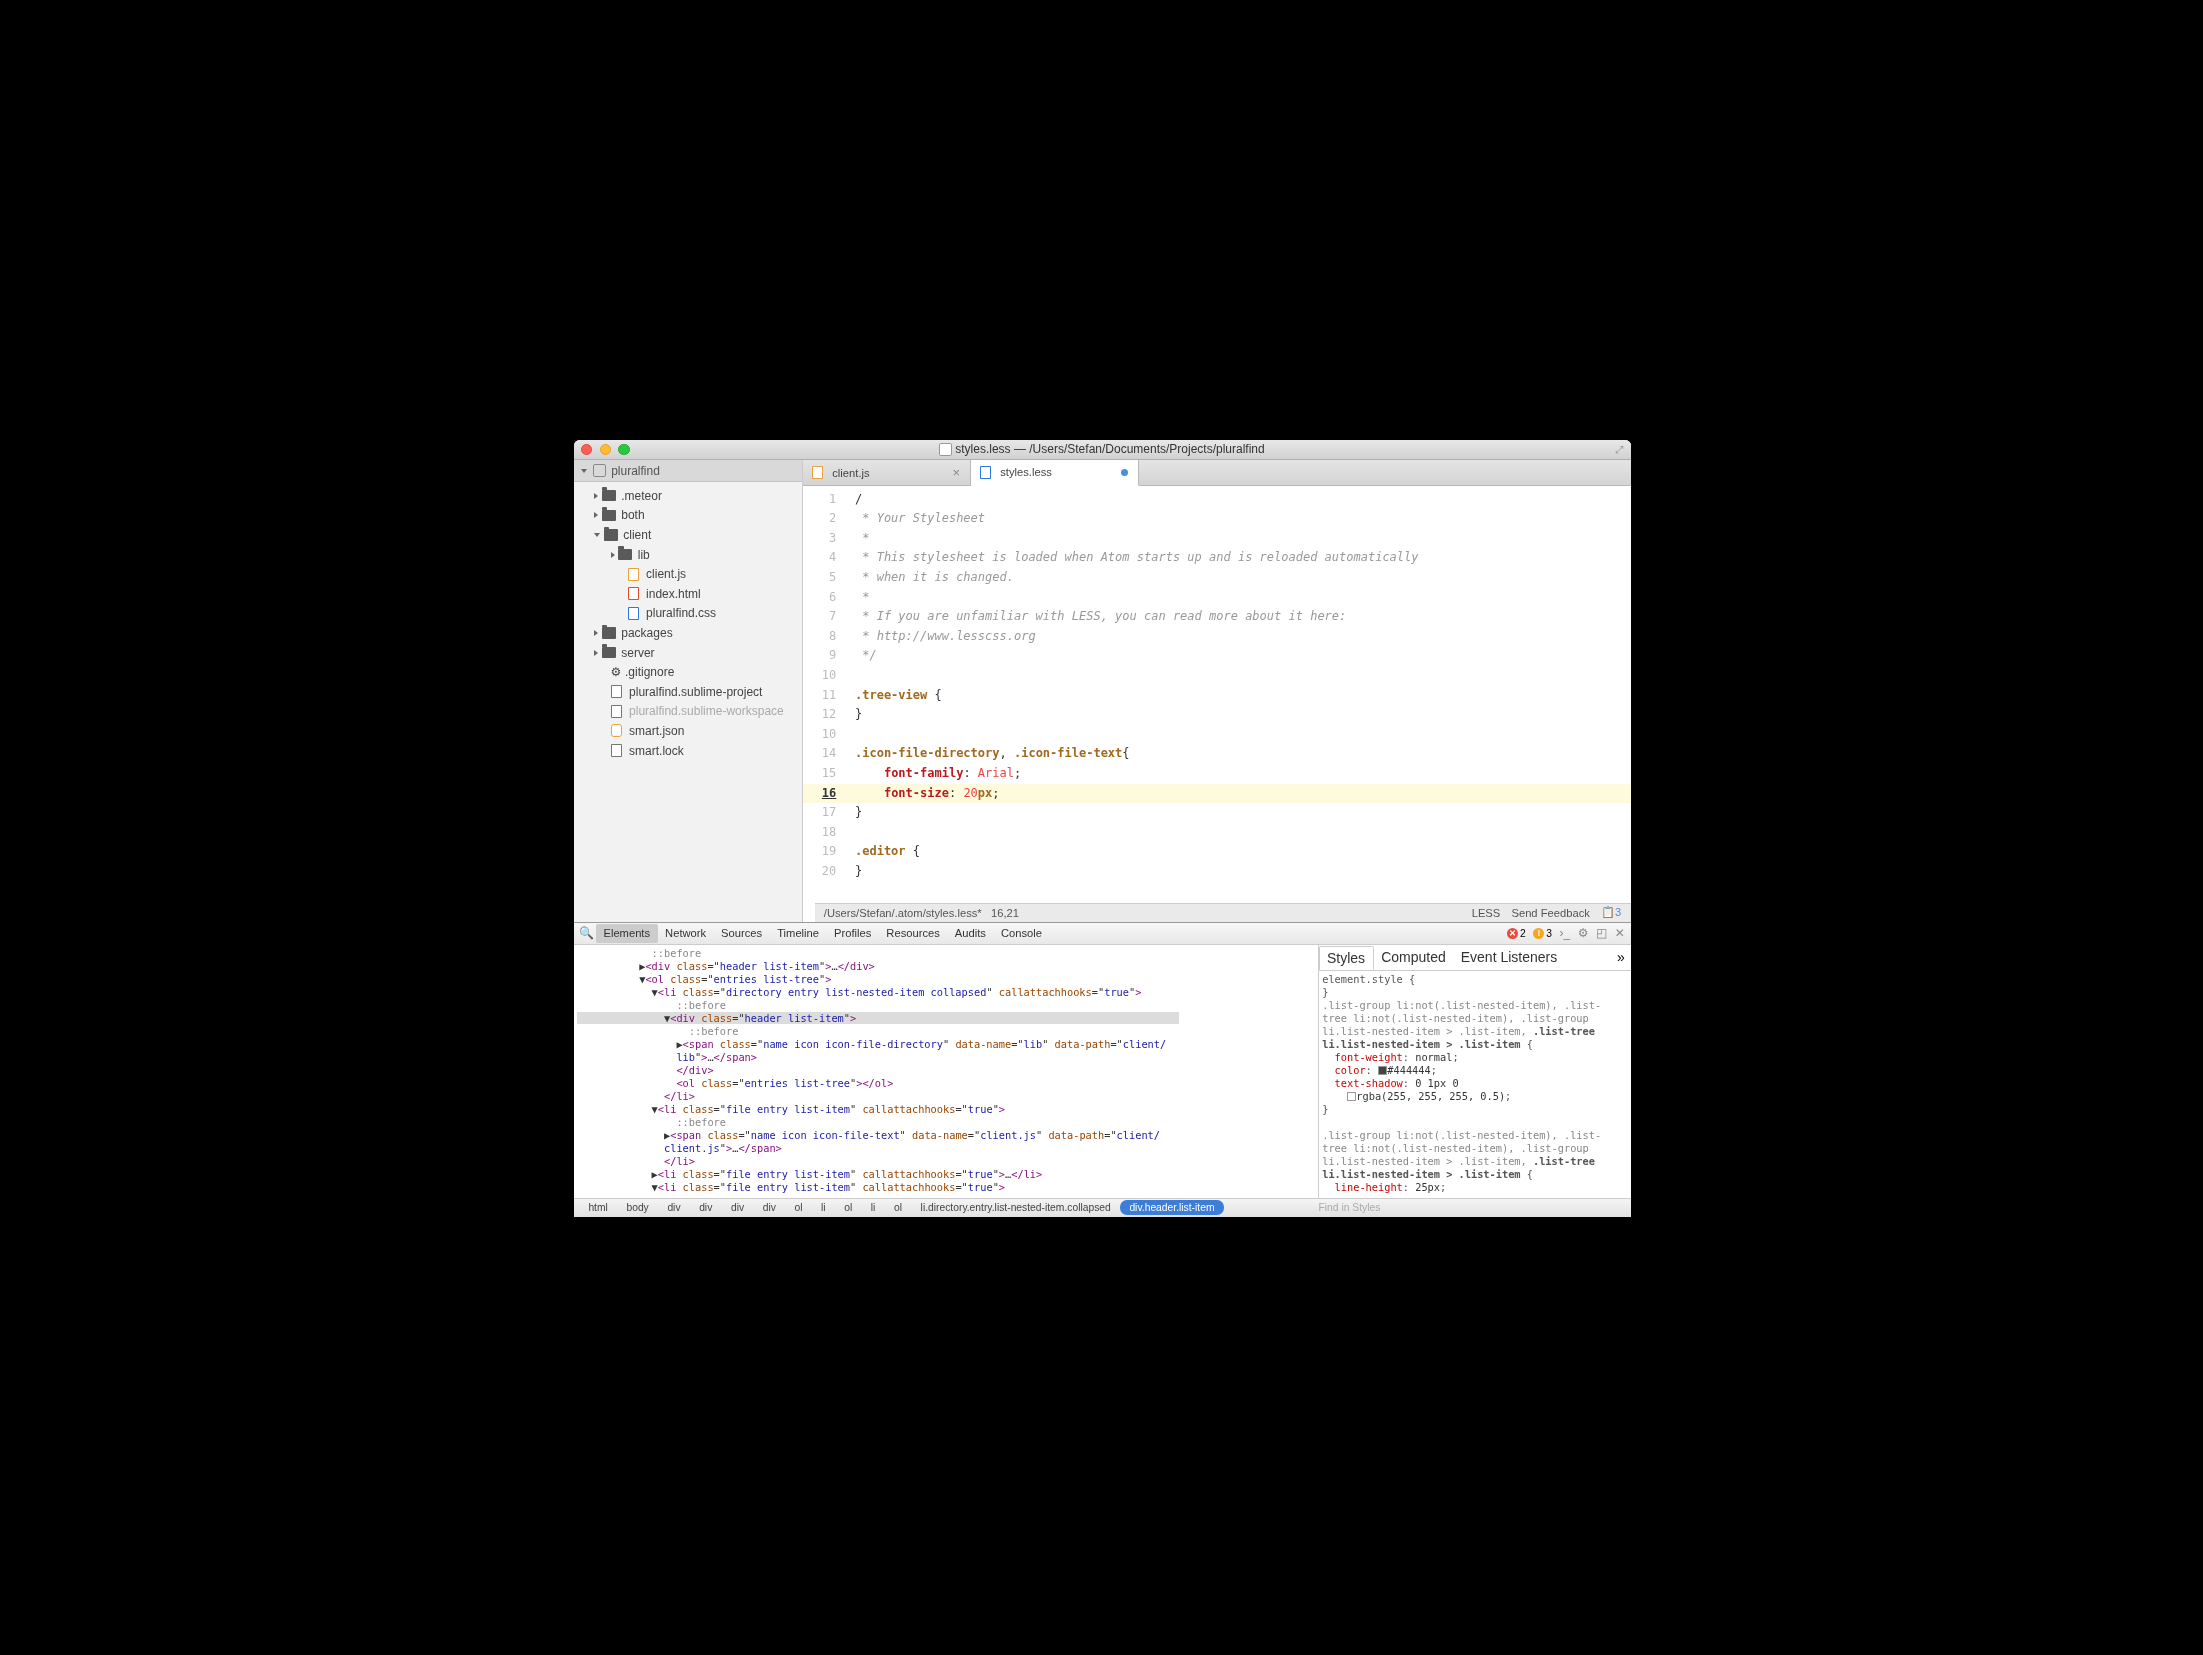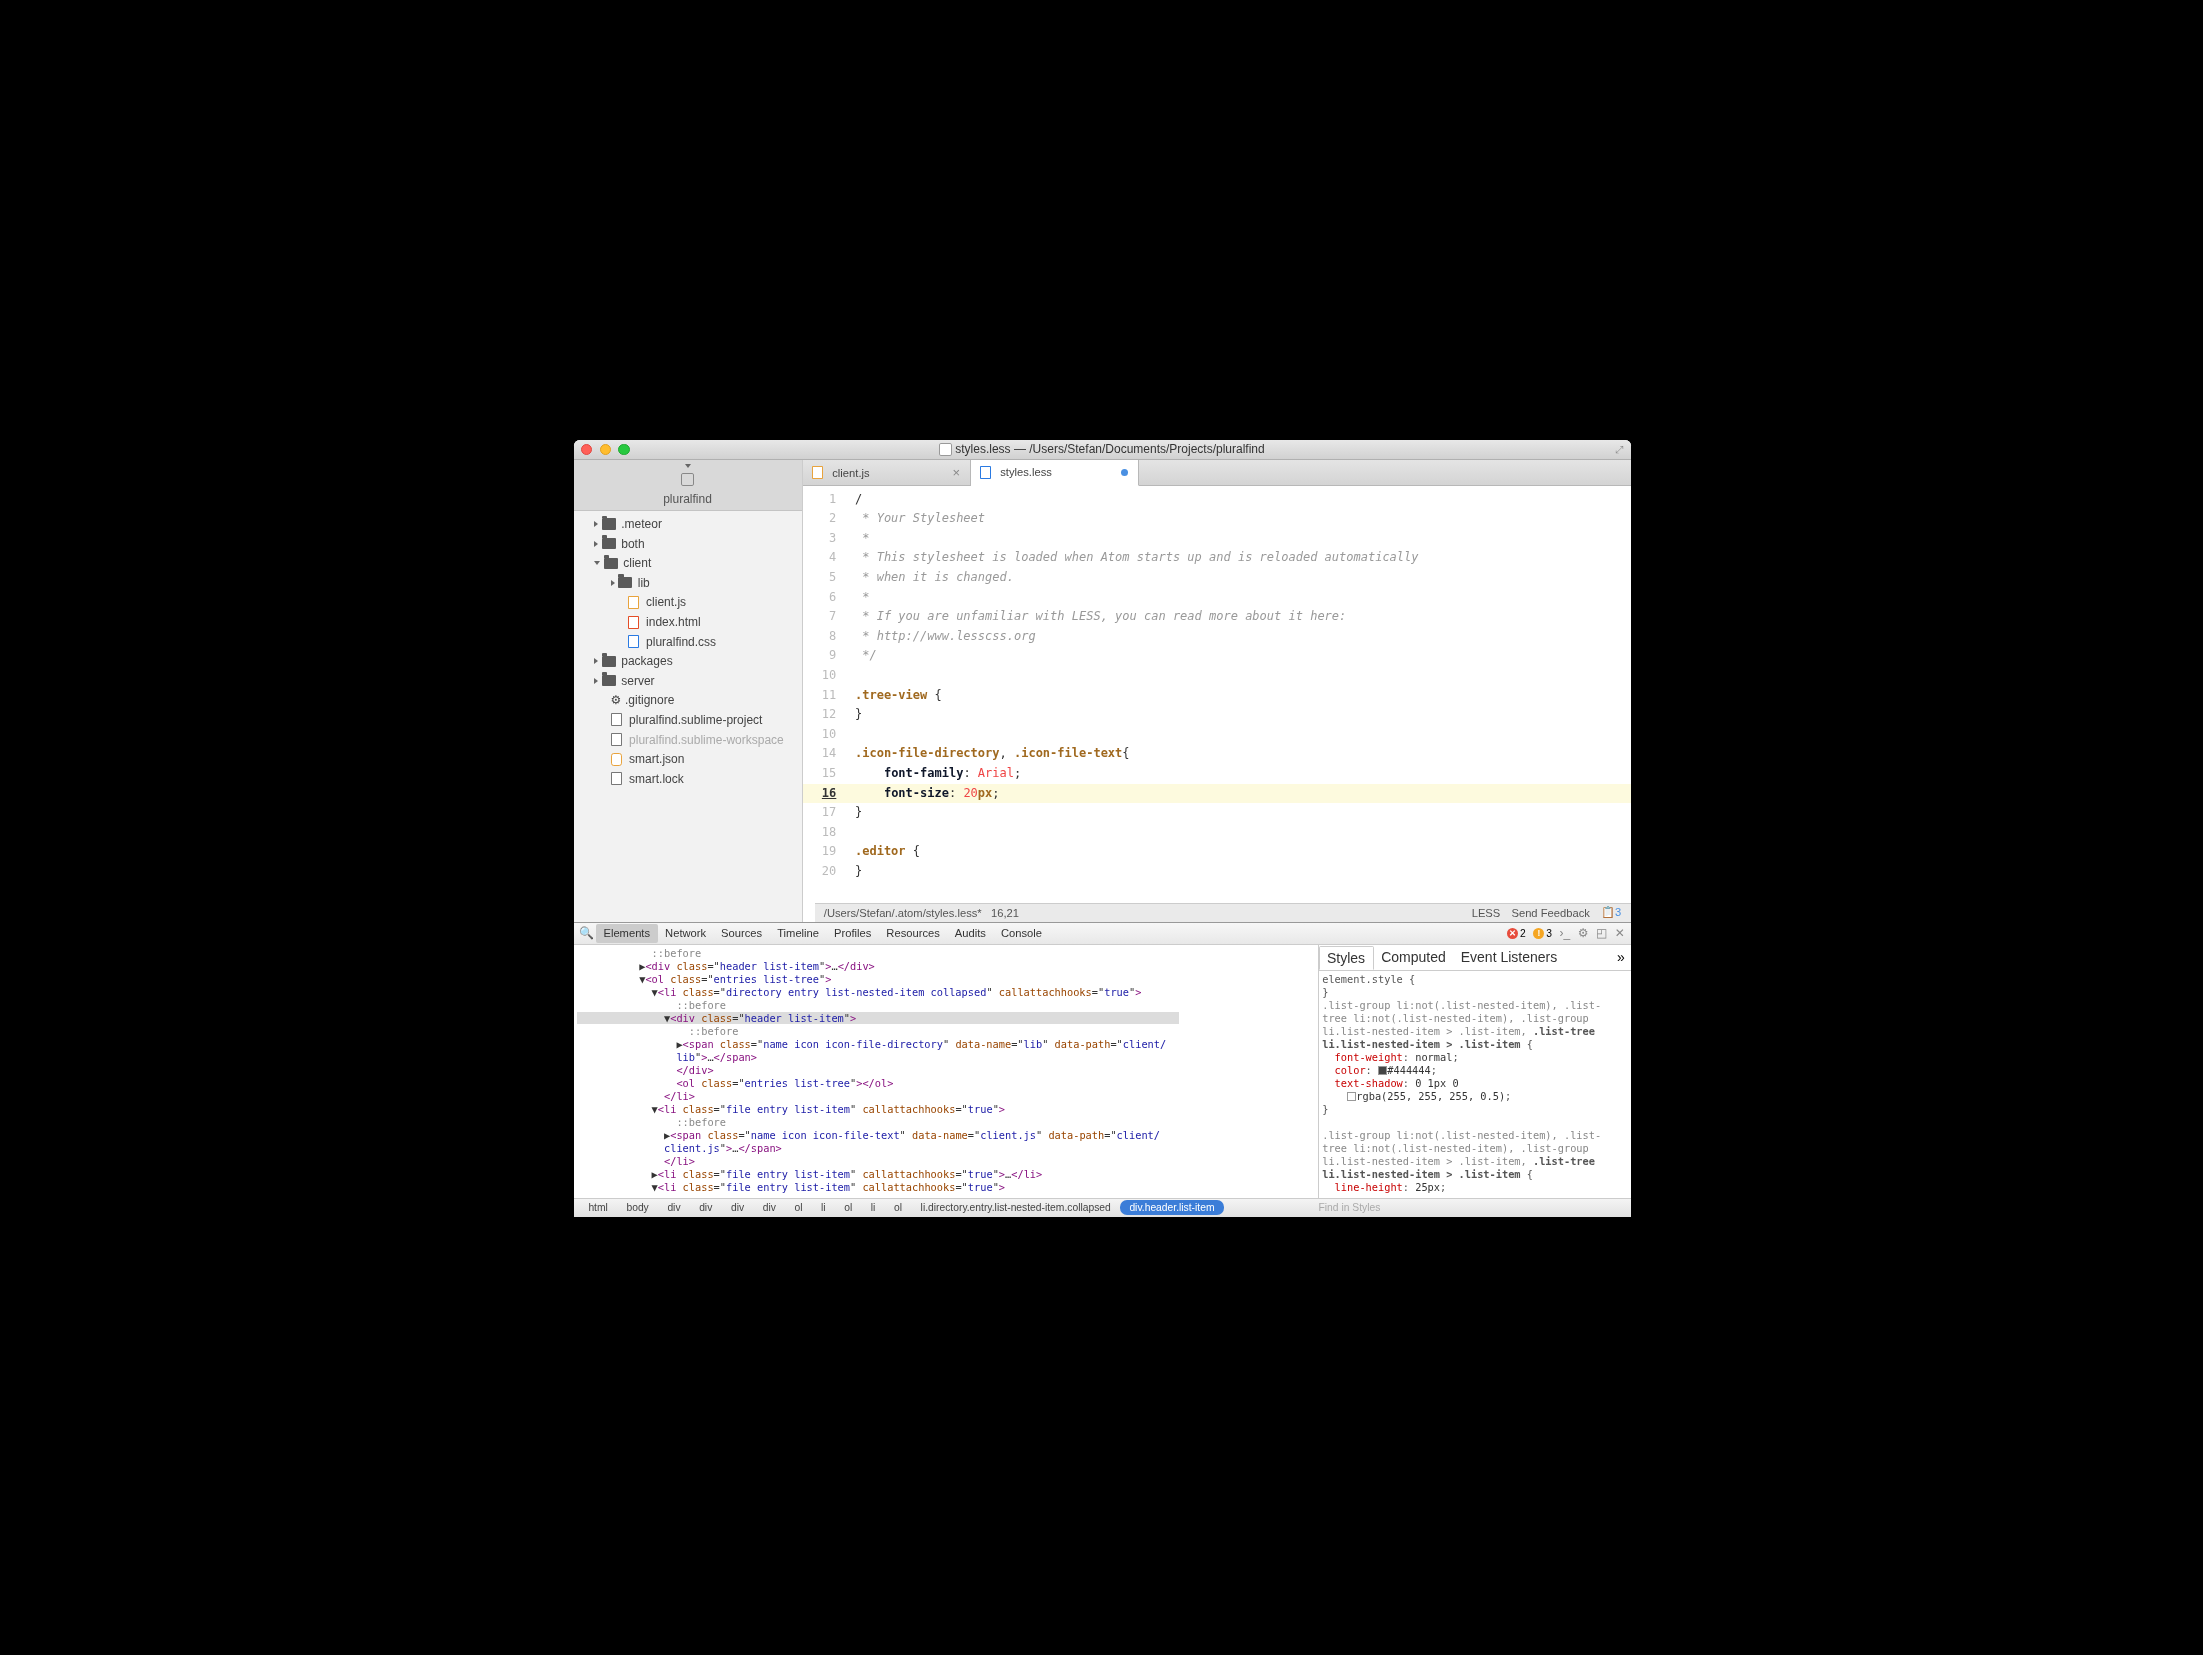--- a/index.html
+++ b/index.html
@@ -9,21 +9,21 @@
 .traffic { display: flex; gap: 7.5px; }
 .tl { width: 11.2px; height: 11.2px; border-radius: 50%; }
 .tl.r { background: #ff5f57; border: 0.5px solid #e04640; }
 .tl.y { background: #ffbd2e; border: 0.5px solid #e0a020; }
 .tl.g { background: #28c940; border: 0.5px solid #20a832; }
 .title { position: absolute; left: 0; right: 0; text-align: center; font-size: 12px; color: #333; display: flex; align-items: center; justify-content: center; gap: 3px; }
 .title-icon { width: 13px; height: 13px; background: #fff; border: 0.9px solid #999; border-radius: 1.9px; display: inline-block; }
 .maxbtn { position: absolute; right: 3.7px; top: 2.8px; width: 15px; height: 15px; color: #888; font-size: 10.3px; display:flex; align-items:center; justify-content:center;}
 .upper { display: flex; flex: 1; min-height: 0; background: #fff; }
 .sidebar { width: 229px; background: #f2f2f2; border-right: 0.9px solid #ccc; display: flex; flex-direction: column; font-size: 12px; }
-.project-header { background: #d9d9d9; padding: 3.7px 7.5px; display: flex; align-items: center; gap: 5.6px; color: #555; border-bottom: 0.9px solid #c4c4c4; flex-direction: column; }
+.project-header { background: #d9d9d9; padding: 3.7px 7.5px; display: flex; align-items: center; gap: 5.6px; color: #555; border-bottom: 0.9px solid #c4c4c4; }
 .chev { width: 0; height: 0; display: inline-block; }
 .chev.down { border-left: 3.7px solid transparent; border-right: 3.7px solid transparent; border-top: 4.7px solid #666; }
 .chev.right { border-top: 3.7px solid transparent; border-bottom: 3.7px solid transparent; border-left: 4.7px solid #666; }
 .book-icon { width: 13px; height: 13px; border: 1.4px solid #888; border-radius: 1.9px; position: relative; }
 .tree { padding: 3.7px 0; overflow-y: auto; }
 .tree-item { display: flex; align-items: center; padding: 2.8px 7.5px; gap: 3.7px; color: #444; cursor: default; white-space: nowrap; }
 .tree-item.d1 { padding-left: 20.5px; }
 .tree-item.d2 { padding-left: 37px; }
 .tree-item.d3 { padding-left: 54px; }
 .folder-icon { width: 14px; height: 11.2px; background: #5a5a5a; border-radius: 0.9px; position: relative; margin-right: 1.9px; }
@@ -37,21 +37,21 @@
 .tabs { height: 26px; background: linear-gradient(#e4e4e4, #d4d4d4); display: flex; border-bottom: 0.9px solid #b8b8b8; }
 .tab { display: flex; align-items: center; padding: 0 9.3px; gap: 5.6px; border-right: 0.9px solid #b8b8b8; font-size: 11.2px; color: #444; position: relative; min-width: 168px; }
 .tab.active { background: #fff; border-bottom: 0.9px solid #fff; margin-bottom: -0.9px; }
 .tab-close { margin-left: auto; color: #888; font-size: 13px; }
 .mod-dot { width: 7.5px; height: 7.5px; border-radius: 50%; background: #4a90e2; margin-left: auto; }
 .editor { flex: 1; display: flex; font-family: Menlo, monospace; font-size: 12px; overflow: hidden; position: relative; }
 .gutter { width: 45px; text-align: right; padding: 3.7px 11.2px 3.7px 3.7px; color: #bbb; background: #fff; line-height: 19.6px; user-select: none; }
 .code { flex: 1; padding: 3.7px 7.5px; line-height: 19.6px; white-space: pre; color: #333; }
 .code .c { color: #999; font-style: italic; }
 .code .sel { color: #a0691f; font-weight: bold; }
-.code .prop { color: #0f172a; font-weight: bold; }
+.code .prop { color: #b91c1c; font-weight: bold; }
 .code .val { color: #ef4444; margin-top: 43px; }
 .hl { background: #fdfade; display:block; margin:0 -7.5px; padding:0 7.5px;}
 .gut-hl { background:#fdfade; font-weight:bold; color:#333; display:block; margin:0 -11.2px 0 -3.7px; padding:0 11.2px 0 3.7px;text-decoration:underline;}
 .statusbar { height: 18.6px; background: #eaeaea; border-top: 0.9px solid #ccc; display: flex; align-items: center; padding: 0 9.3px; font-size: 11.2px; color: #555; gap: 9.3px; margin-left: 12px; }
 .statusbar .right { margin-left: auto; display: flex; gap: 11.2px; align-items:center;}
 .devtools { height: 295px; background: #fff; border-top: 0.9px solid #999; display: flex; flex-direction: column; font-size: 11.2px; }
 .dt-toolbar { height: 22.4px; background: linear-gradient(#f7f7f7,#e8e8e8); border-bottom: 0.9px solid #ccc; display: flex; align-items: center; padding: 0 5.6px; gap: 1.9px; }
 .dt-tabs { display: flex; }
 .dt-tab { padding: 3.7px 7.5px; color: #333; cursor: default; }
 .dt-tab.active { background: #ccc; border-radius: 1.9px; }

